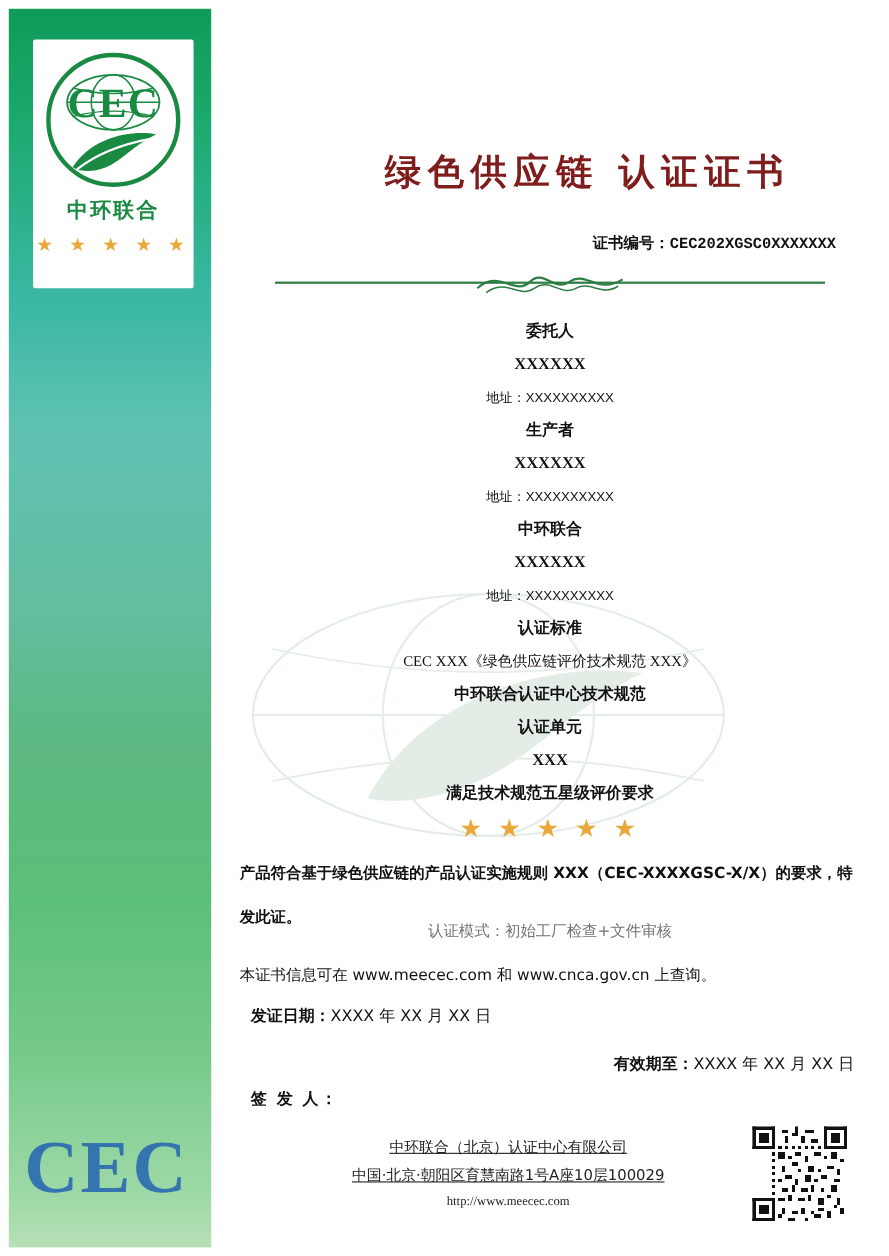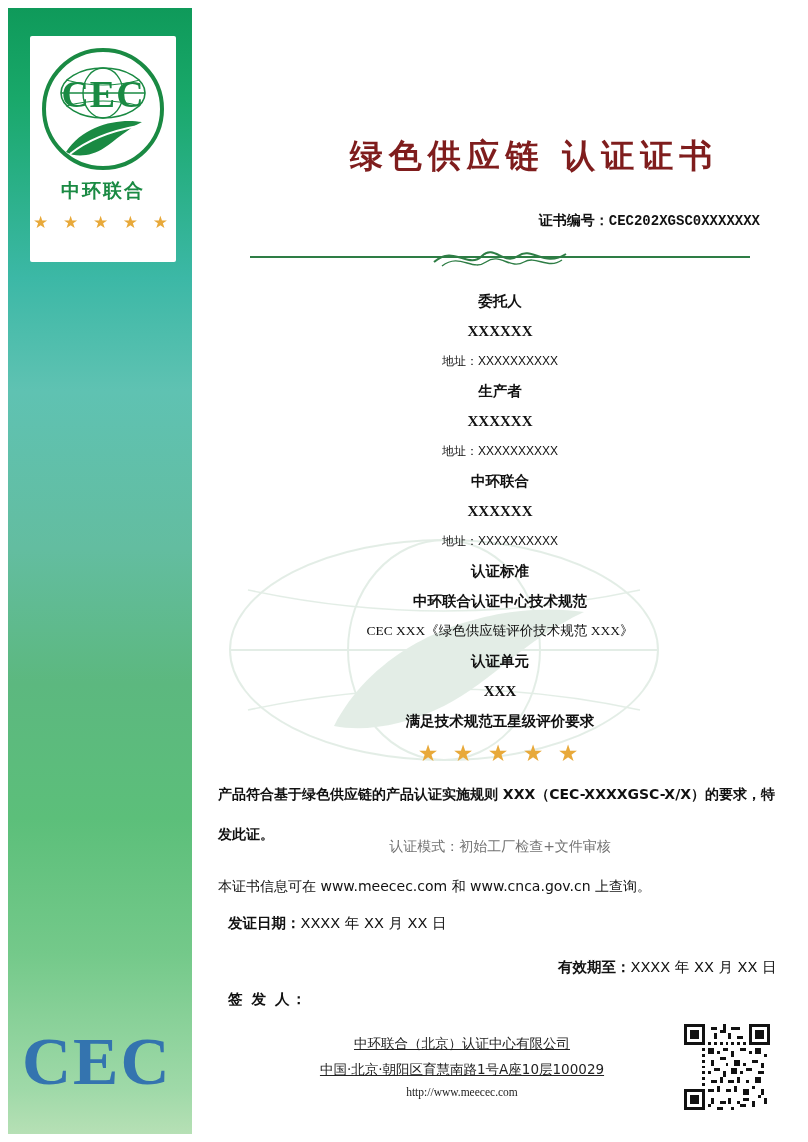--- a/index.html
+++ b/index.html
@@ -359,22 +359,22 @@
         <span>地址：</span><span>XXXXXXXXXX</span>
       </div>
 
       <div class="f-row f-label">中环联合</div>
       <div class="f-row f-value-b">XXXXXX</div>
       <div class="f-row f-addr">
         <span>地址：</span><span>XXXXXXXXXX</span>
       </div>
 
       <div class="f-row f-label">认证标准</div>
+      <div class="f-row f-std">CEC XXX《绿色供应链评价技术规范 XXX》</div>
       <div class="f-row f-label">中环联合认证中心技术规范</div>
-      <div class="f-row f-std">CEC XXX《绿色供应链评价技术规范 XXX》</div>
 
       <div class="f-row f-label">认证单元</div>
       <div class="f-row f-value-b">XXX</div>
 
       <div class="f-row f-label">满足技术规范五星级评价要求</div>
       <div class="stars-row">★ ★ ★ ★ ★</div>
     </div>
 
     <div class="para">产品符合基于绿色供应链的产品认证实施规则 XXX（CEC-XXXXGSC-X/X）的要求，特发此证。</div>
 

